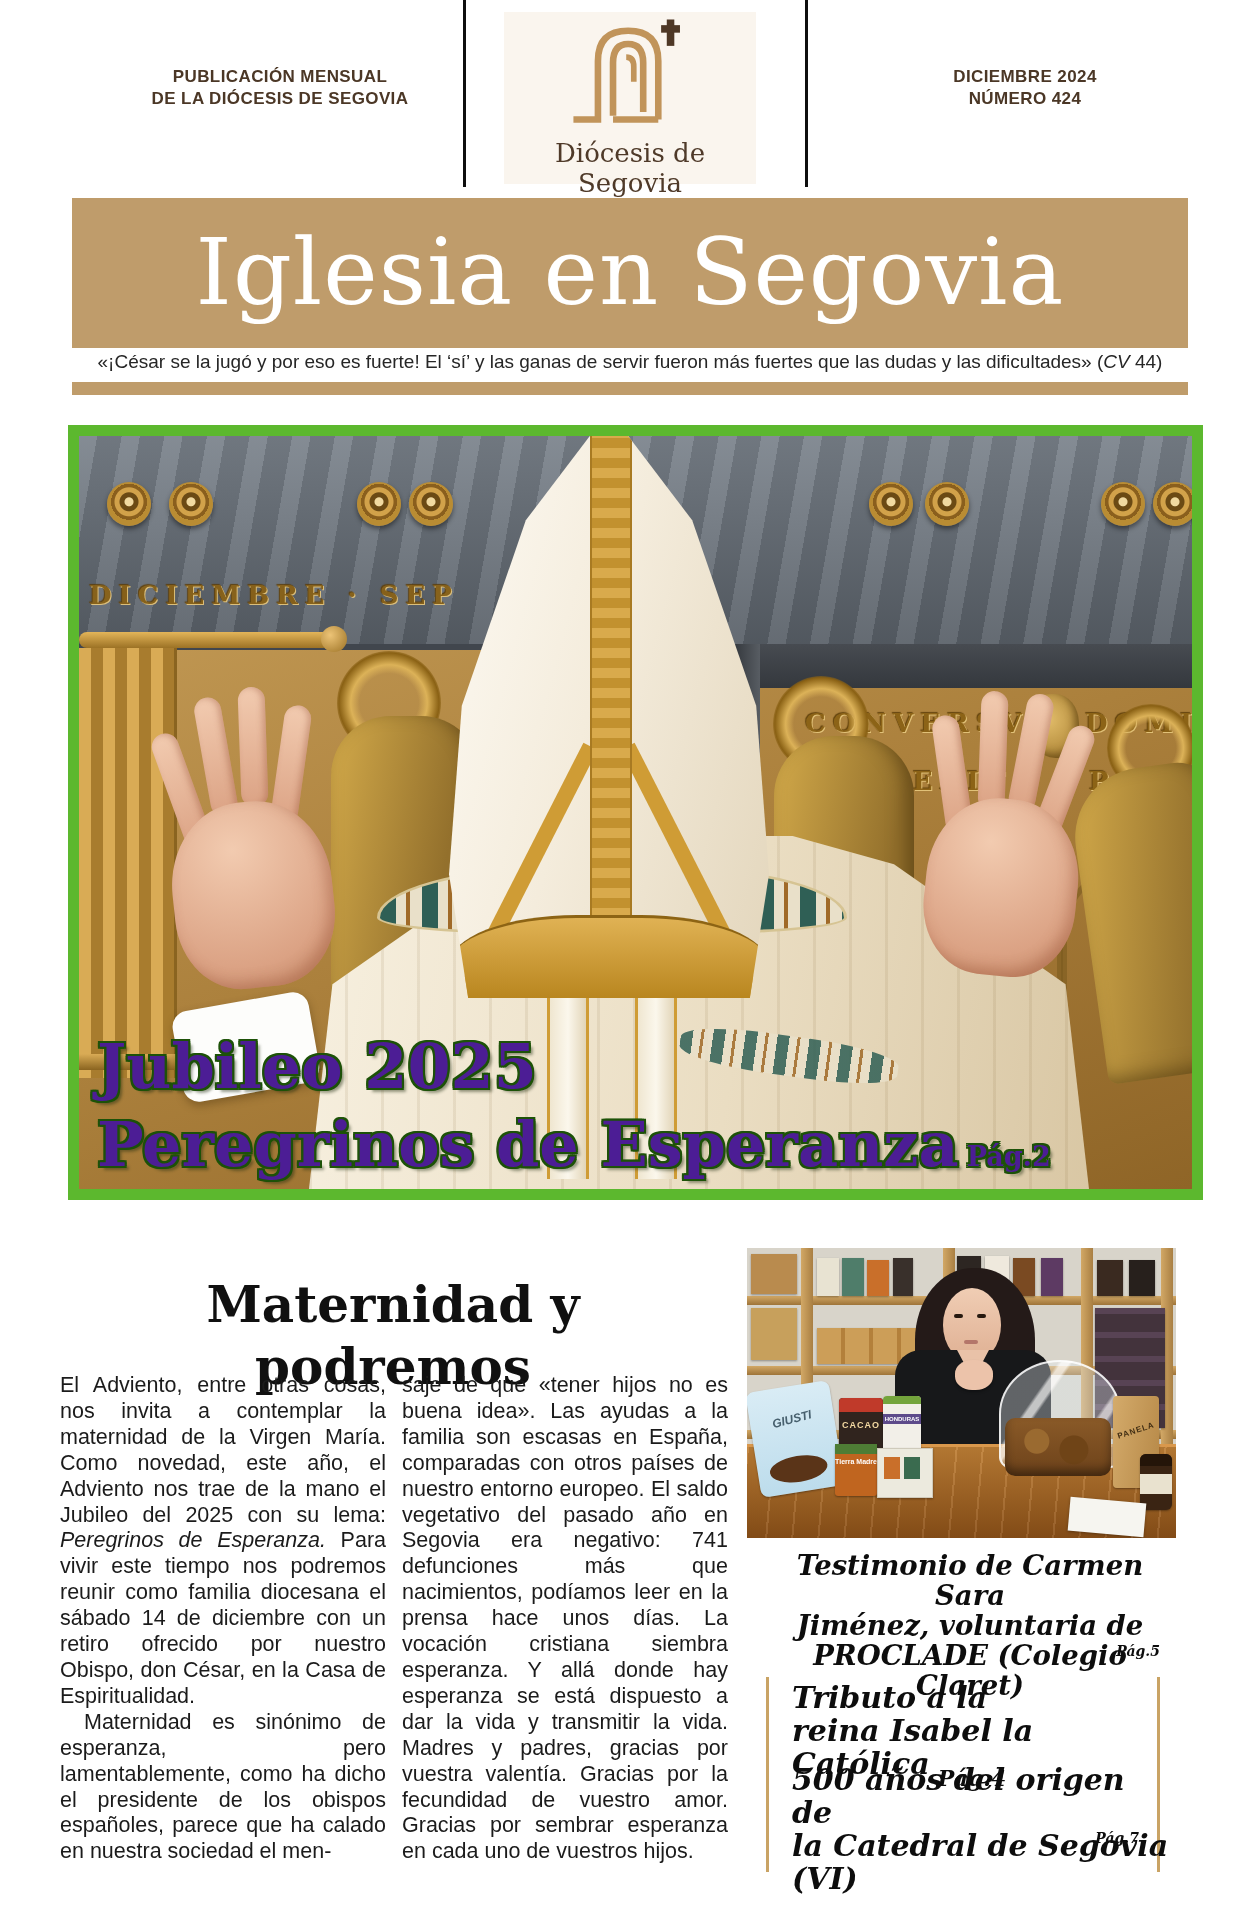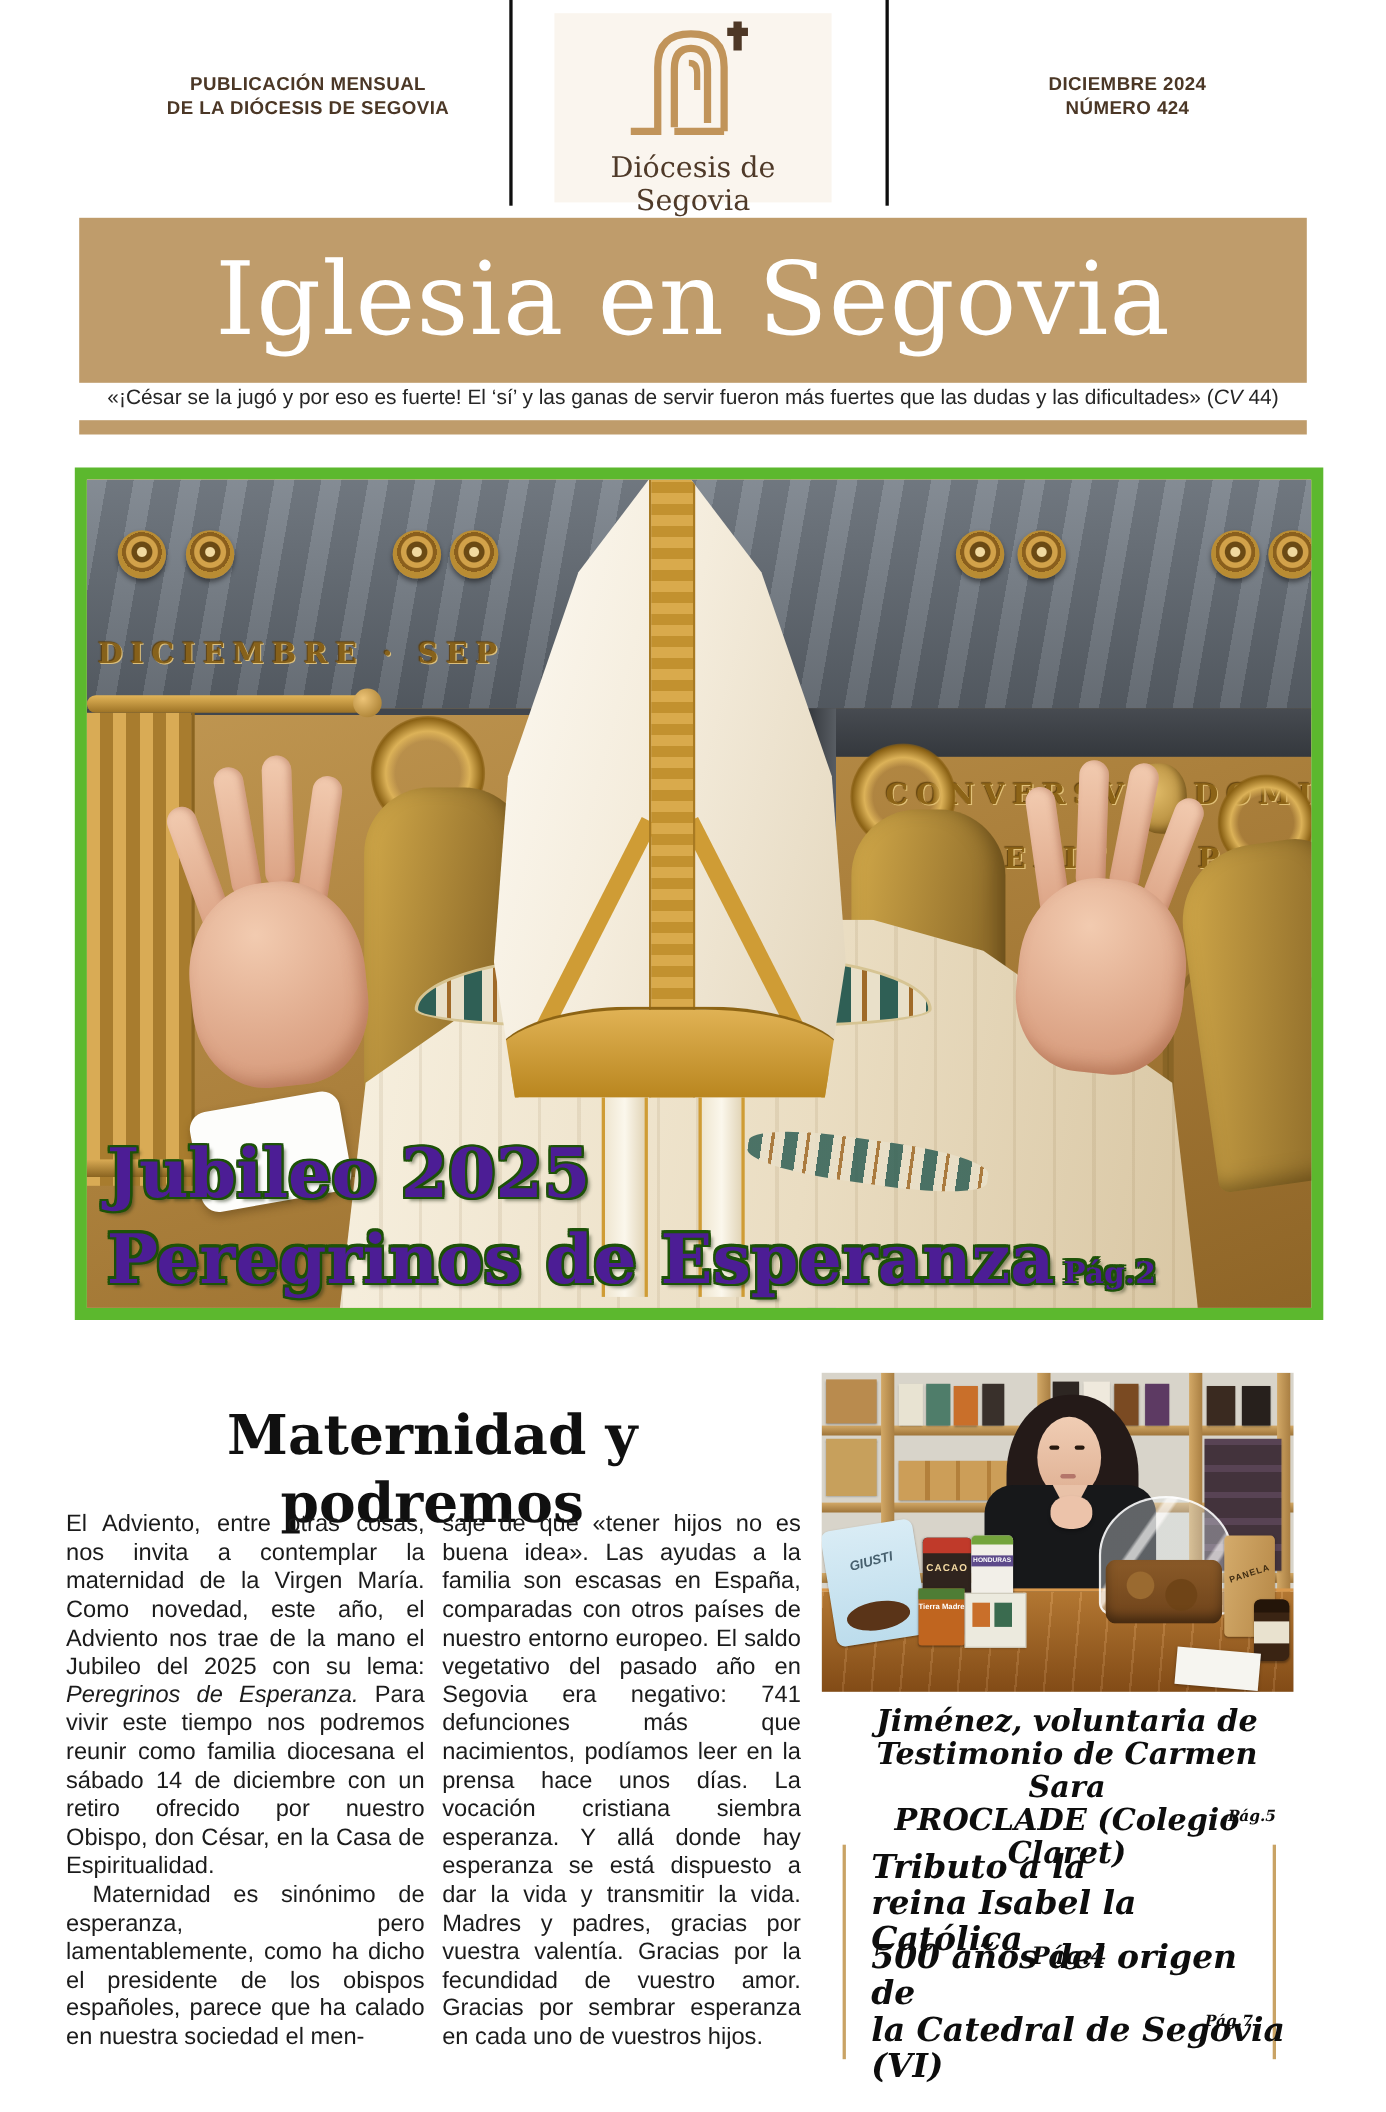--- a/index.html
+++ b/index.html
@@ -307,22 +307,22 @@
       <span class="tinylabel" style="font-size:8px;color:#3f2c12;letter-spacing:1px;margin-top:30px;transform:rotate(-18deg);">PANELA</span>
     </div>
     <div class="pack" style="left:393px;top:206px;width:32px;height:56px;background:#3a2413;border-radius:6px;">
       <div style="height:12px;background:#241509;border-radius:6px 6px 0 0;"></div>
       <div style="margin-top:8px;height:20px;background:#e9e2cf;"></div>
     </div>
     <div class="paper"></div>
   </div>
 
   <div class="story1">
+    <div>Testimonio de Carmen Sara</div>
     <div>Jiménez, voluntaria de</div>
-    <div>Testimonio de Carmen Sara</div>
     <div>PROCLADE (Colegio Claret)</div>
   </div>
   <div class="pagright p5">Pág.5</div>
 
   <div class="goldrule gr-l"></div>
   <div class="goldrule gr-r"></div>
 
   <div class="story-block s2">
     <div>Tributo a la</div>
     <div><span>reina Isabel la Católica</span><span class="pag4">Pág.4</span></div>

